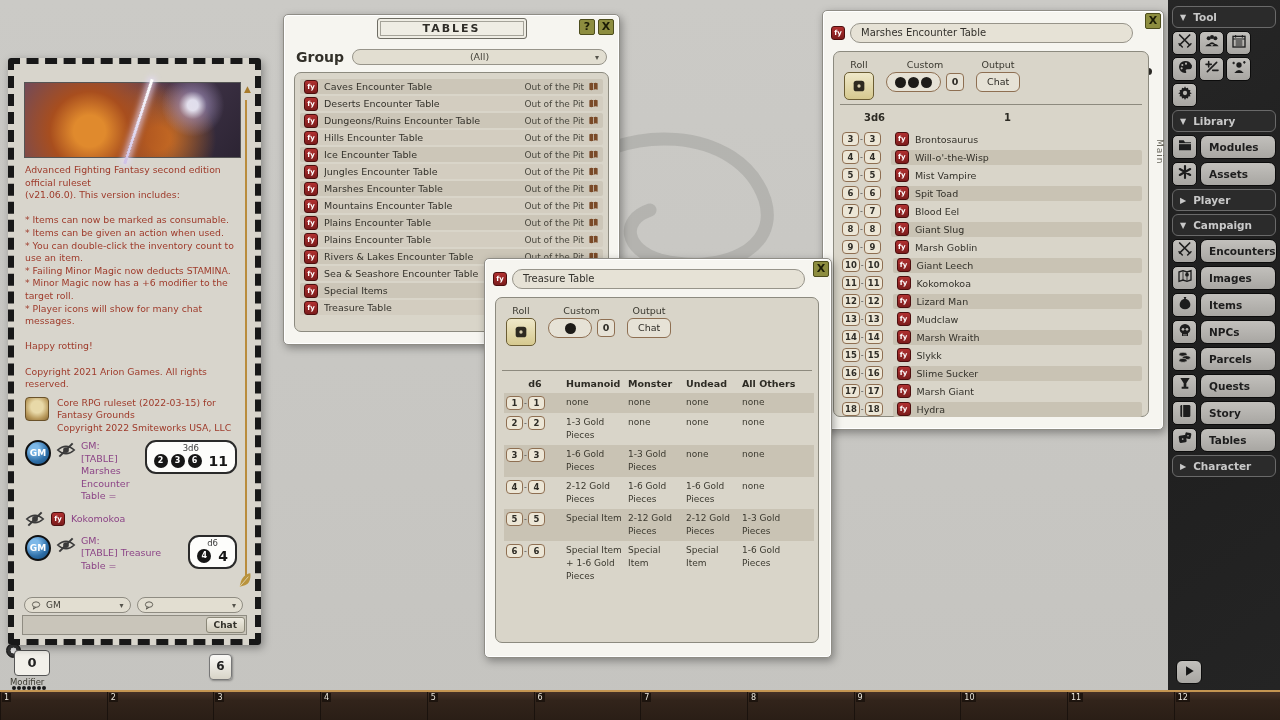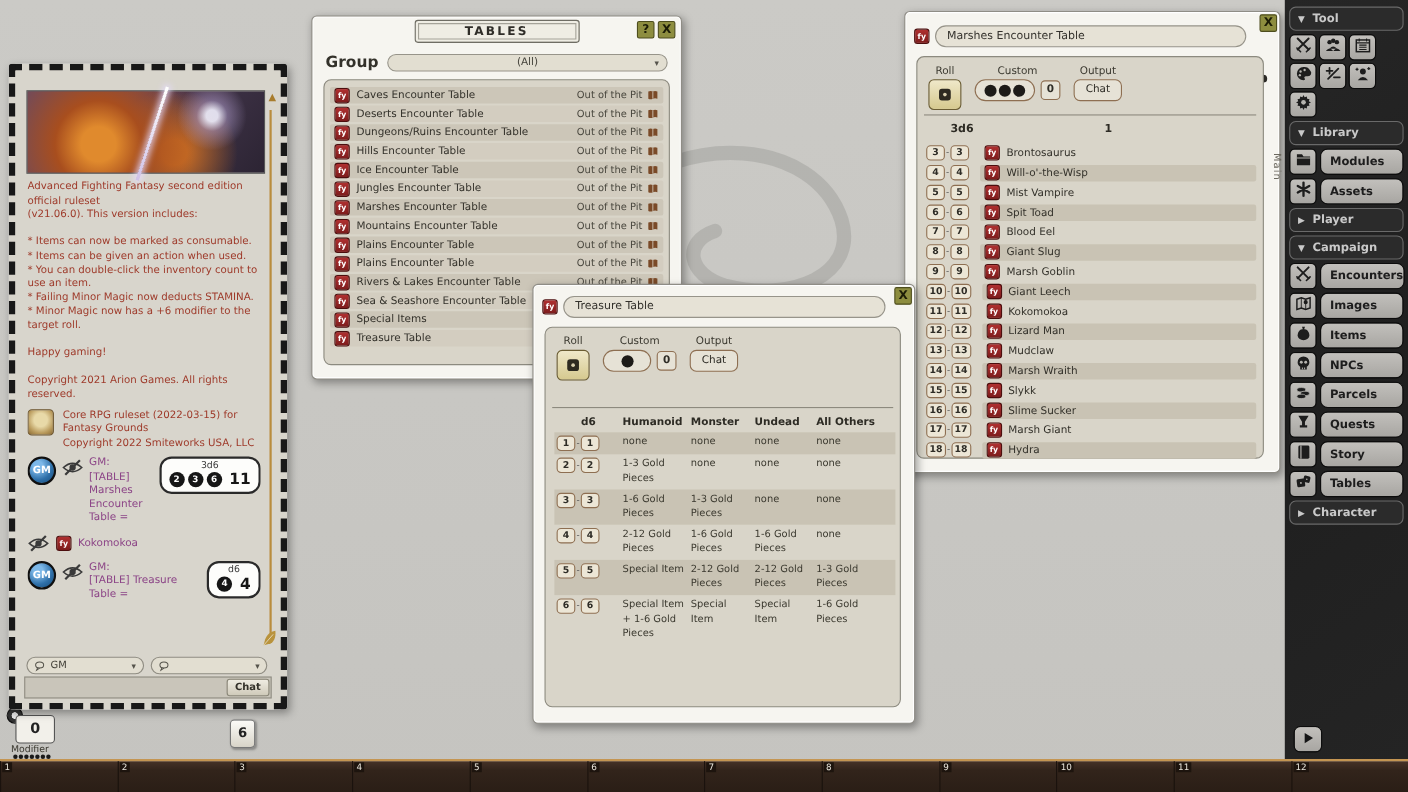--- a/index.html
+++ b/index.html
@@ -573,22 +573,23 @@
     <div id="chat-messages">
         <div class="msg">
           <div class="sys-line">Advanced Fighting Fantasy second edition official ruleset</div>
           <div class="sys-line">(v21.06.0). This version includes:</div>
           <div class="sys-line">&nbsp;</div>
           <div class="sys-line">* Items can now be marked as consumable.</div>
           <div class="sys-line">* Items can be given an action when used.</div>
           <div class="sys-line">* You can double-click the inventory count to use an item.</div>
           <div class="sys-line">* Failing Minor Magic now deducts STAMINA.</div>
           <div class="sys-line">* Minor Magic now has a +6 modifier to the target roll.</div>
+          <div class="sys-line">* Player icons will show for many chat messages.</div>
           <div class="sys-line">&nbsp;</div>
-          <div class="sys-line">Happy gaming!</div>
+          <div class="sys-line">Happy rotting!</div>
           <div class="sys-line">&nbsp;</div>
           <div class="sys-line">Copyright 2021 Arion Games. All rights reserved.</div>
         </div>
         <div class="msg msg-module">
           <span class="core-icon"></span>
           <div>
             <div class="sys-line">Core RPG ruleset (2022-03-15) for Fantasy Grounds</div>
             <div class="sys-line">Copyright 2022 Smiteworks USA, LLC</div>
           </div>
         </div>

